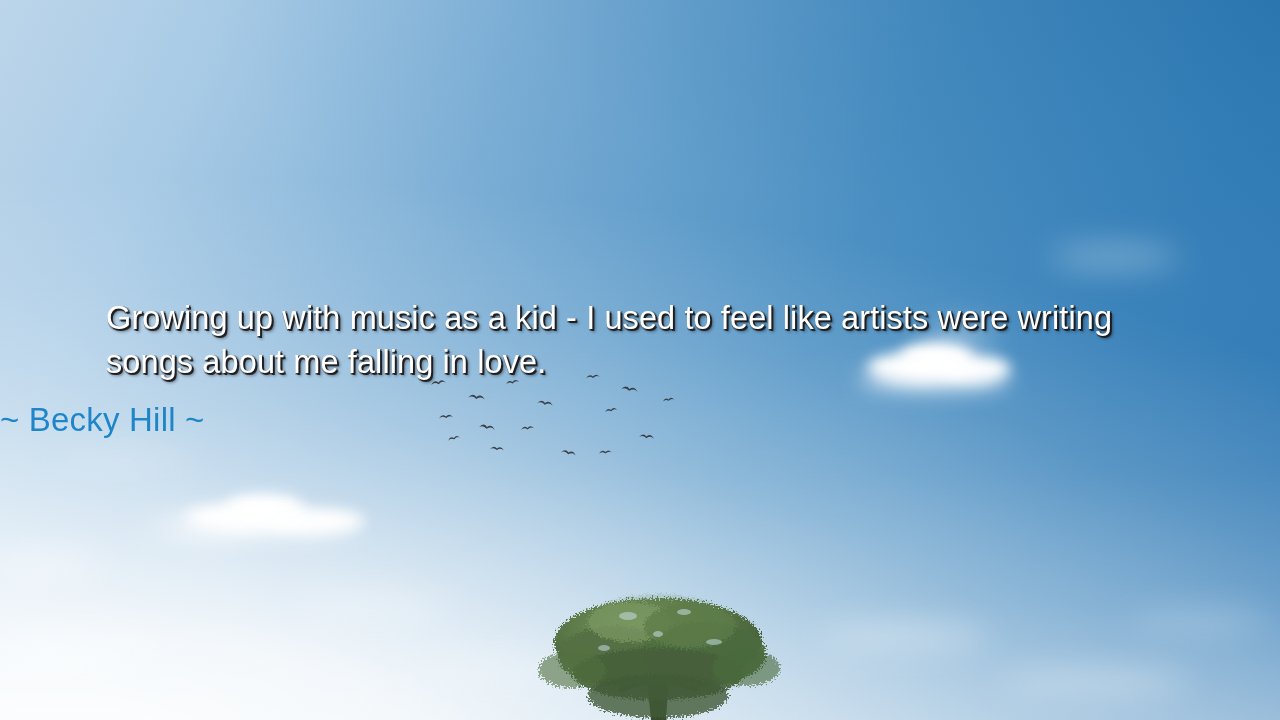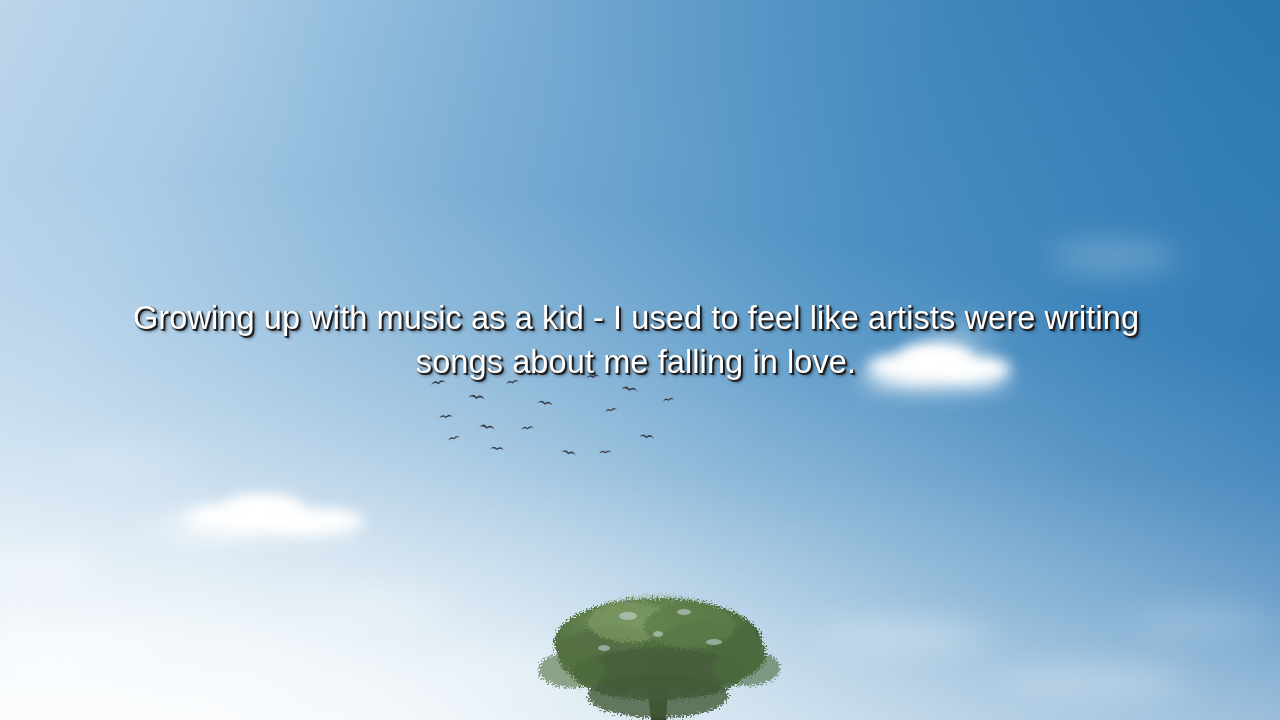--- a/index.html
+++ b/index.html
@@ -91,21 +91,21 @@
     height: 134px;
   }
   #tree-group svg { display: block; }
 
   
   #quote-block {
     position: absolute;
     left: 0;
     right: 8px;
     top: 296px;
-    text-align: center;
+    text-align: left;
     z-index: 40;
   }
   .quote-text {
     font-size: 32.5px;
     line-height: 44px;
     color: #ffffff;
     font-weight: 400;
     letter-spacing: 0.1px;
     margin: 0 auto;
     width: 1060px;
@@ -285,15 +285,16 @@
         <ellipse cx="176" cy="26" rx="7" ry="3" fill="#d6e6f2"></ellipse>
         <ellipse cx="96" cy="62" rx="6" ry="3" fill="#cfe2f0"></ellipse>
         <ellipse cx="206" cy="56" rx="8" ry="3" fill="#cfe2f0"></ellipse>
         <ellipse cx="150" cy="48" rx="5" ry="3" fill="#d6e6f2"></ellipse>
       </g>
     </svg>
   </div>
 
   <div id="quote-block">
     <div class="quote-text">Growing up with music as a kid - I used to feel like artists were writing songs about me falling in love.</div>
+    <div class="quote-author">~ Becky Hill ~</div>
   </div>
 
 </div>
 
 </body></html>

